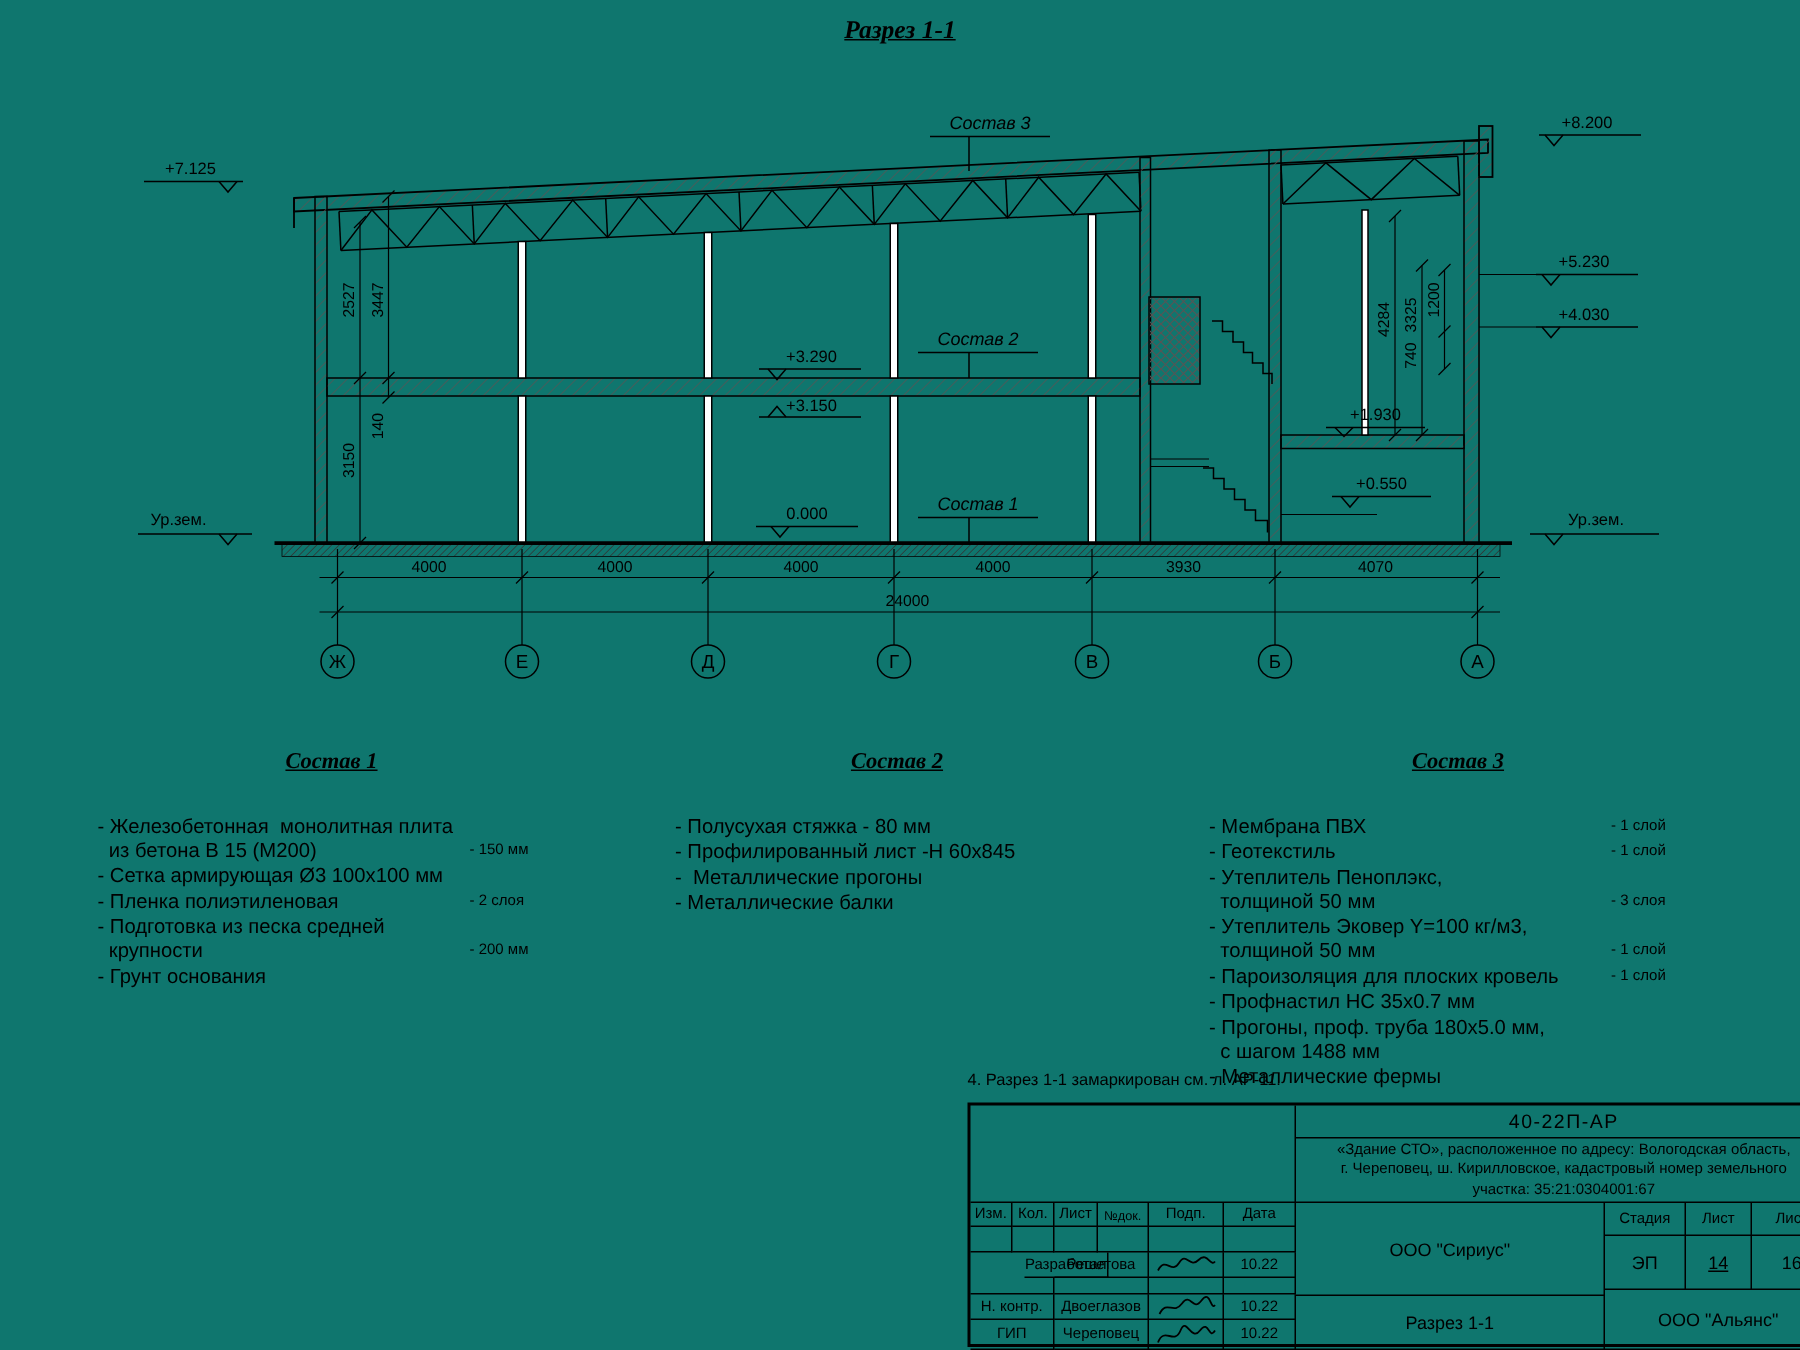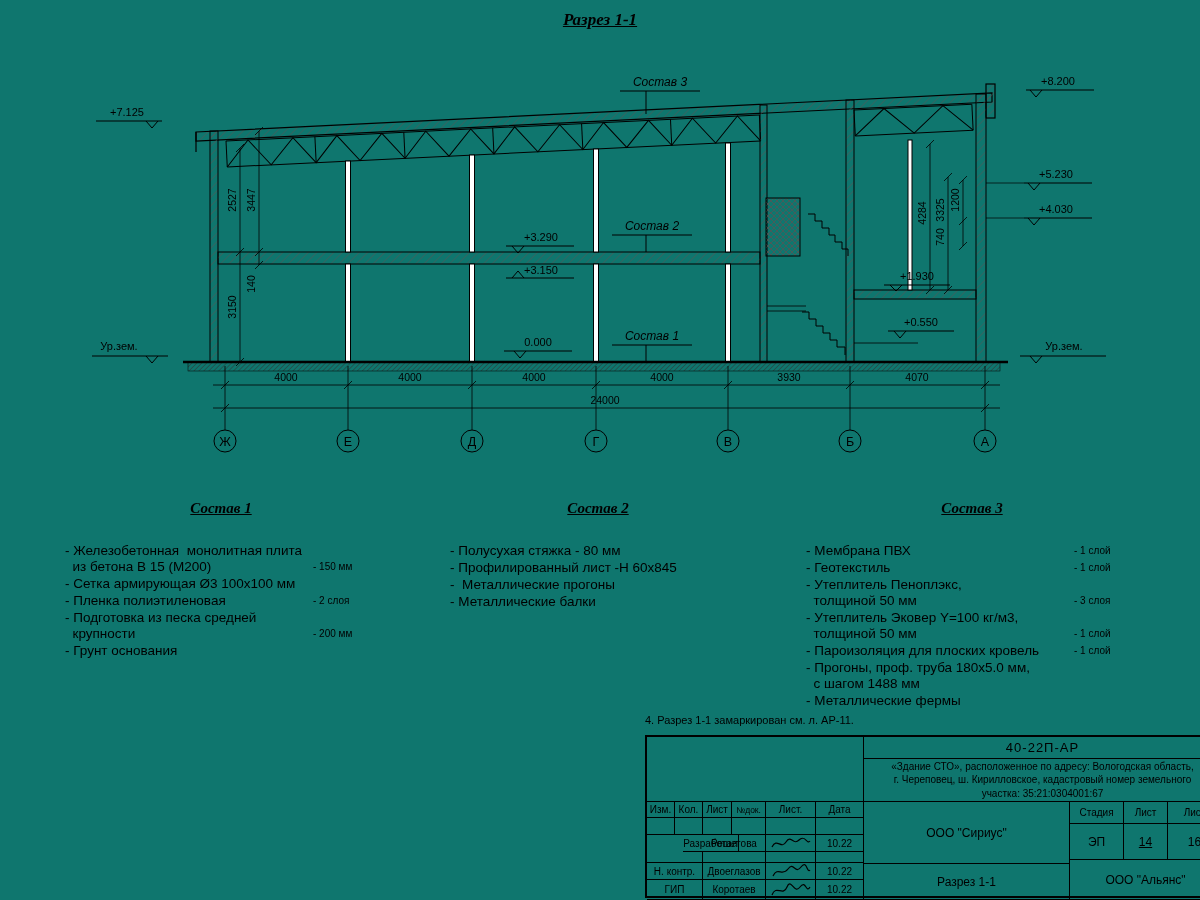--- a/index.html
+++ b/index.html
@@ -341,20 +341,24 @@
       <div class="comp-item">
         <span class="item-name">- Утеплитель Эковер Y=100 кг/м3,
   толщиной 50 мм</span>
         <span class="item-value">- 1 слой</span>
       </div>
       <div class="comp-item">
         <span class="item-name">- Пароизоляция для плоских кровель</span>
         <span class="item-value">- 1 слой</span>
       </div>
       <div class="comp-item">
+        <span class="item-name">- Профнастил НС 35х0.7 мм</span>
+        <span class="item-value"></span>
+      </div>
+      <div class="comp-item">
         <span class="item-name">- Прогоны, проф. труба 180х5.0 мм,
   с шагом 1488 мм</span>
         <span class="item-value"></span>
       </div>
       <div class="comp-item">
         <span class="item-name">- Металлические фермы</span>
         <span class="item-value"></span>
       </div>
     </div>
   </div>
@@ -362,21 +366,21 @@
   <div class="note">4. Разрез 1-1 замаркирован см. л. АР-11.</div>
 
   <div class="tb">
 
     <div class="tb-cell" style="left:0;top:0;width:217px;height:65px;"></div>
 
     <div class="tb-cell tb-h" style="left:0;top:65px;width:28px;height:16px;">Изм.</div>
     <div class="tb-cell tb-h" style="left:28px;top:65px;width:28px;height:16px;">Кол.</div>
     <div class="tb-cell tb-h" style="left:56px;top:65px;width:29px;height:16px;">Лист</div>
     <div class="tb-cell tb-hs" style="left:85px;top:65px;width:34px;height:16px;">№док.</div>
-    <div class="tb-cell tb-h" style="left:119px;top:65px;width:50px;height:16px;">Лист.</div>
+    <div class="tb-cell tb-h" style="left:119px;top:65px;width:50px;height:16px;">Подп.</div>
     <div class="tb-cell tb-h" style="left:169px;top:65px;width:48px;height:16px;">Дата</div>
 
     <div class="tb-cell" style="left:0;top:81px;width:28px;height:17px;"></div>
     <div class="tb-cell" style="left:28px;top:81px;width:28px;height:17px;"></div>
     <div class="tb-cell" style="left:56px;top:81px;width:29px;height:17px;"></div>
     <div class="tb-cell" style="left:85px;top:81px;width:34px;height:17px;"></div>
     <div class="tb-cell" style="left:119px;top:81px;width:50px;height:17px;"></div>
     <div class="tb-cell" style="left:169px;top:81px;width:48px;height:17px;"></div>
 
     <div class="tb-cell tb-h" style="left:0;top:98px;width:56px;height:17px;margin-left:36px;">Разработал</div>
@@ -396,21 +400,21 @@
     <div class="tb-cell tb-h" style="left:0;top:126px;width:56px;height:17px;">Н. контр.</div>
     <div class="tb-cell tb-h" style="left:56px;top:126px;width:63px;height:17px;">Двоеглазов</div>
     <div class="tb-cell sig" style="left:119px;top:126px;width:50px;height:17px;">
       <svg width="44" height="16" viewBox="0 0 44 16">
           <path d="M4 13 C9 3 13 14 19 6 S26 12 32 4 S38 11 41 7" stroke="#000" stroke-width="1.2" fill="none"></path>
         </svg>
     </div>
     <div class="tb-cell tb-h" style="left:169px;top:126px;width:48px;height:17px;">10.22</div>
 
     <div class="tb-cell tb-h" style="left:0;top:143px;width:56px;height:20px;">ГИП</div>
-    <div class="tb-cell tb-h" style="left:56px;top:143px;width:63px;height:20px;">Коротаев</div>
+    <div class="tb-cell tb-h" style="left:56px;top:143px;width:63px;height:20px;">Череповец</div>
     <div class="tb-cell sig" style="left:119px;top:143px;width:50px;height:20px;">
       <svg width="44" height="16" viewBox="0 0 44 16">
           <path d="M3 13 C7 2 14 15 18 5 S25 13 31 5 S37 12 41 5" stroke="#000" stroke-width="1.2" fill="none"></path>
         </svg>
     </div>
     <div class="tb-cell tb-h" style="left:169px;top:143px;width:48px;height:20px;">10.22</div>
 
     <div class="tb-cell tb-code" style="left:217px;top:0;width:358px;height:22px;">40-22П-АР</div>
     <div class="tb-cell tb-desc" style="left:217px;top:22px;width:358px;height:43px;">«Здание СТО», расположенное по адресу: Вологодская область,
 г. Череповец, ш. Кирилловское, кадастровый номер земельного

